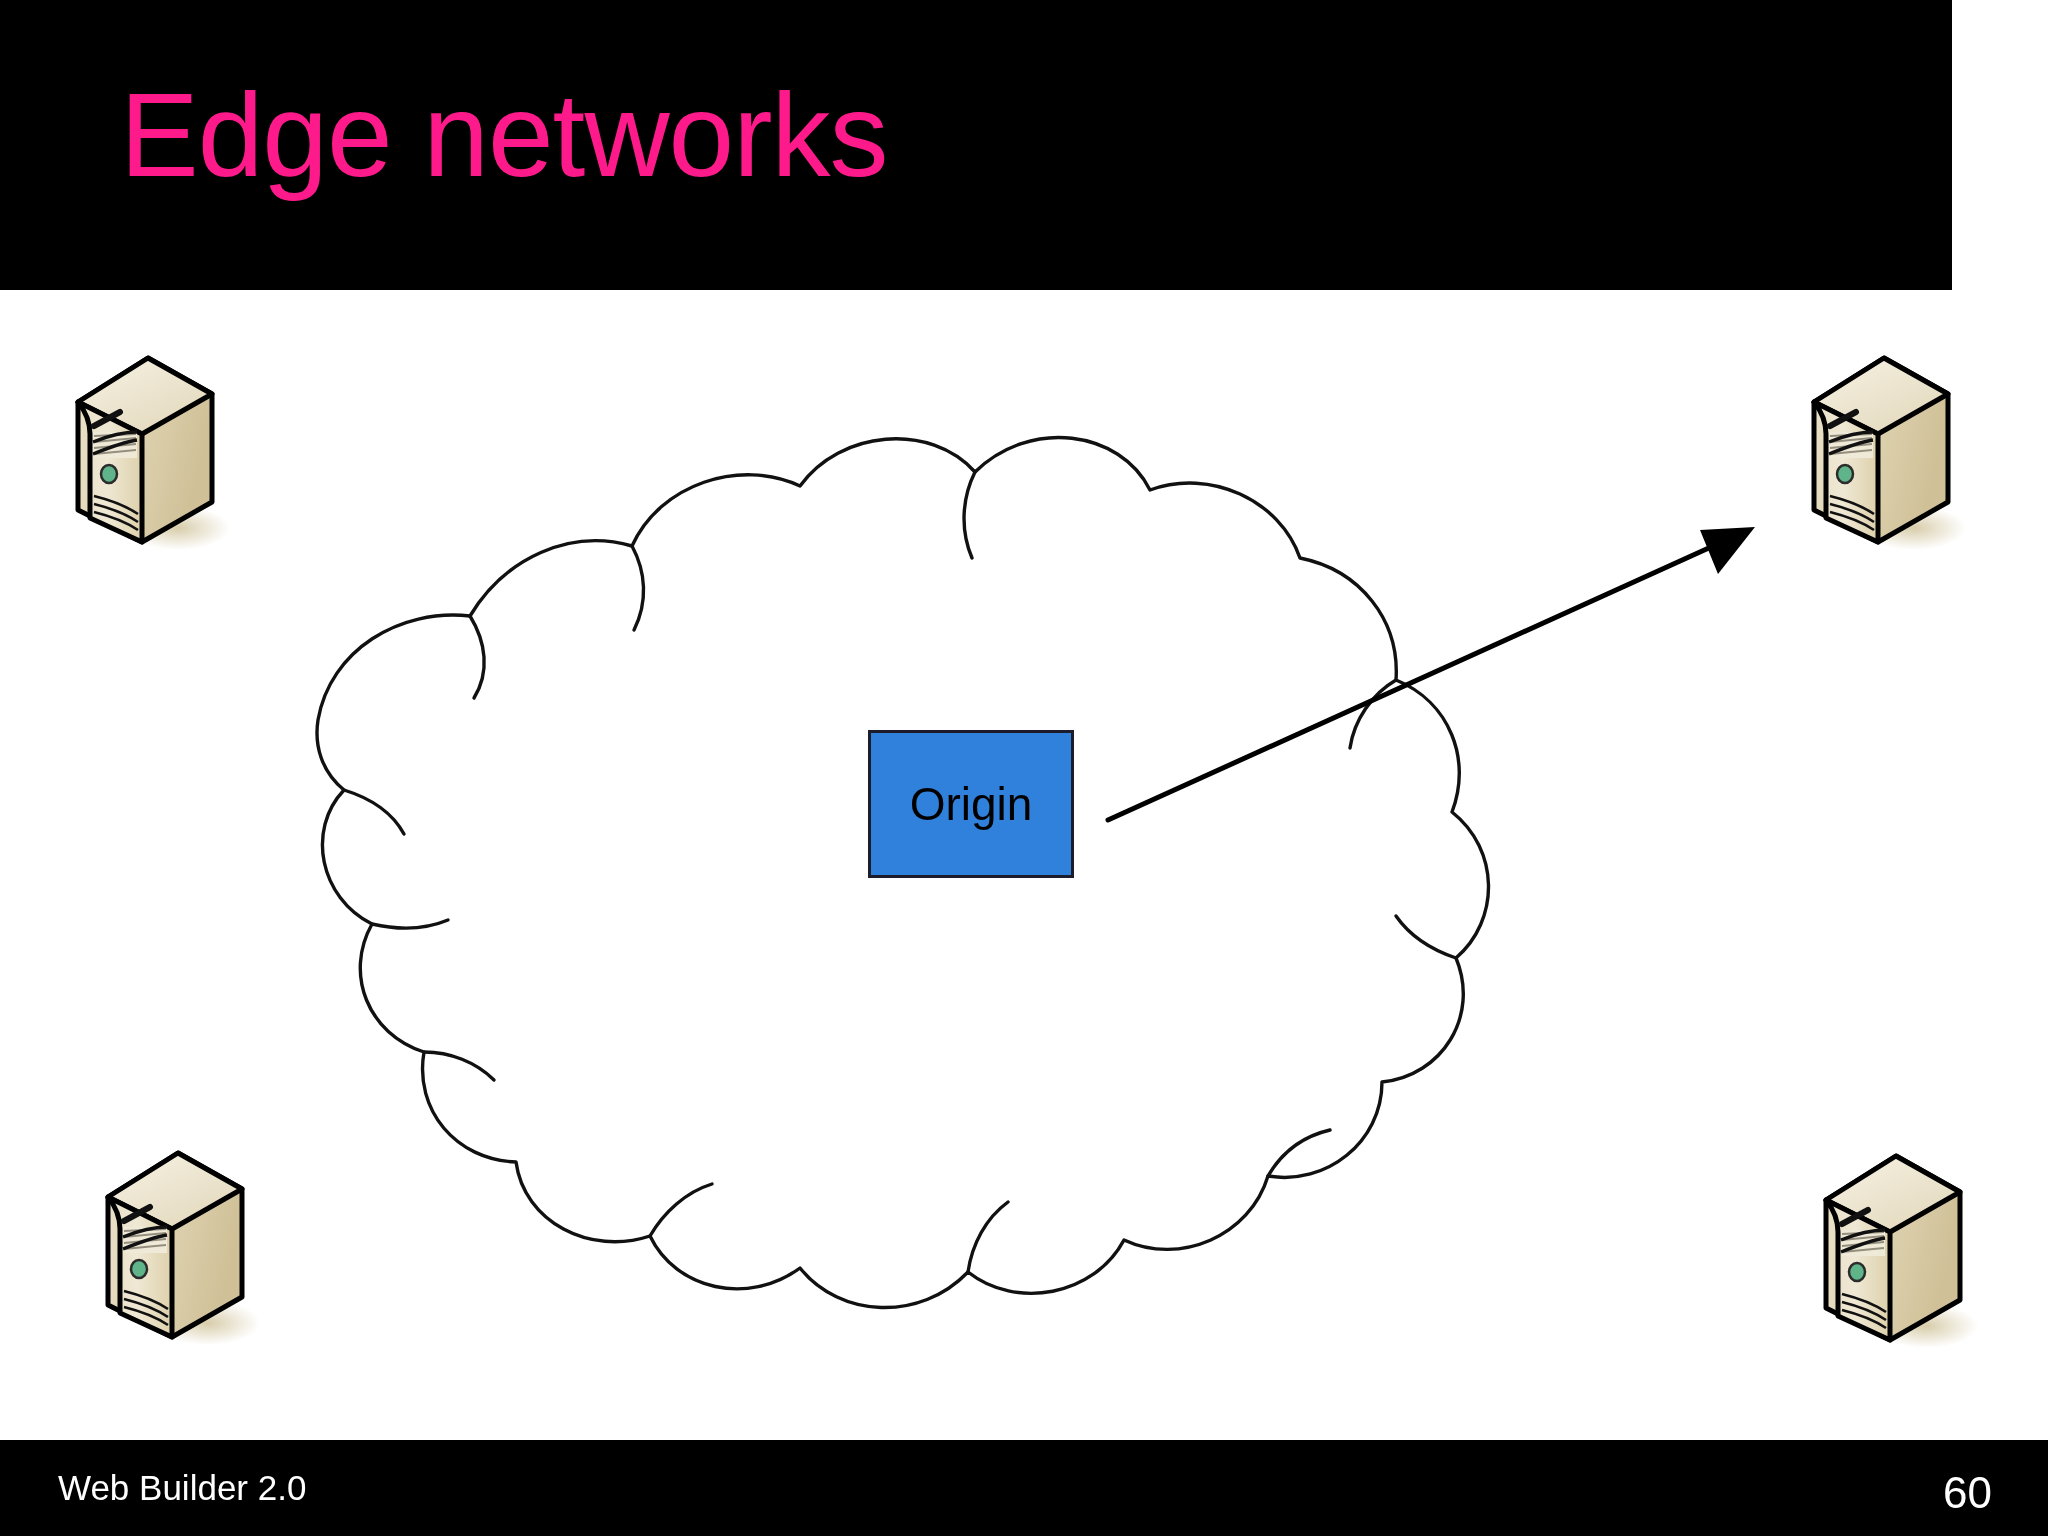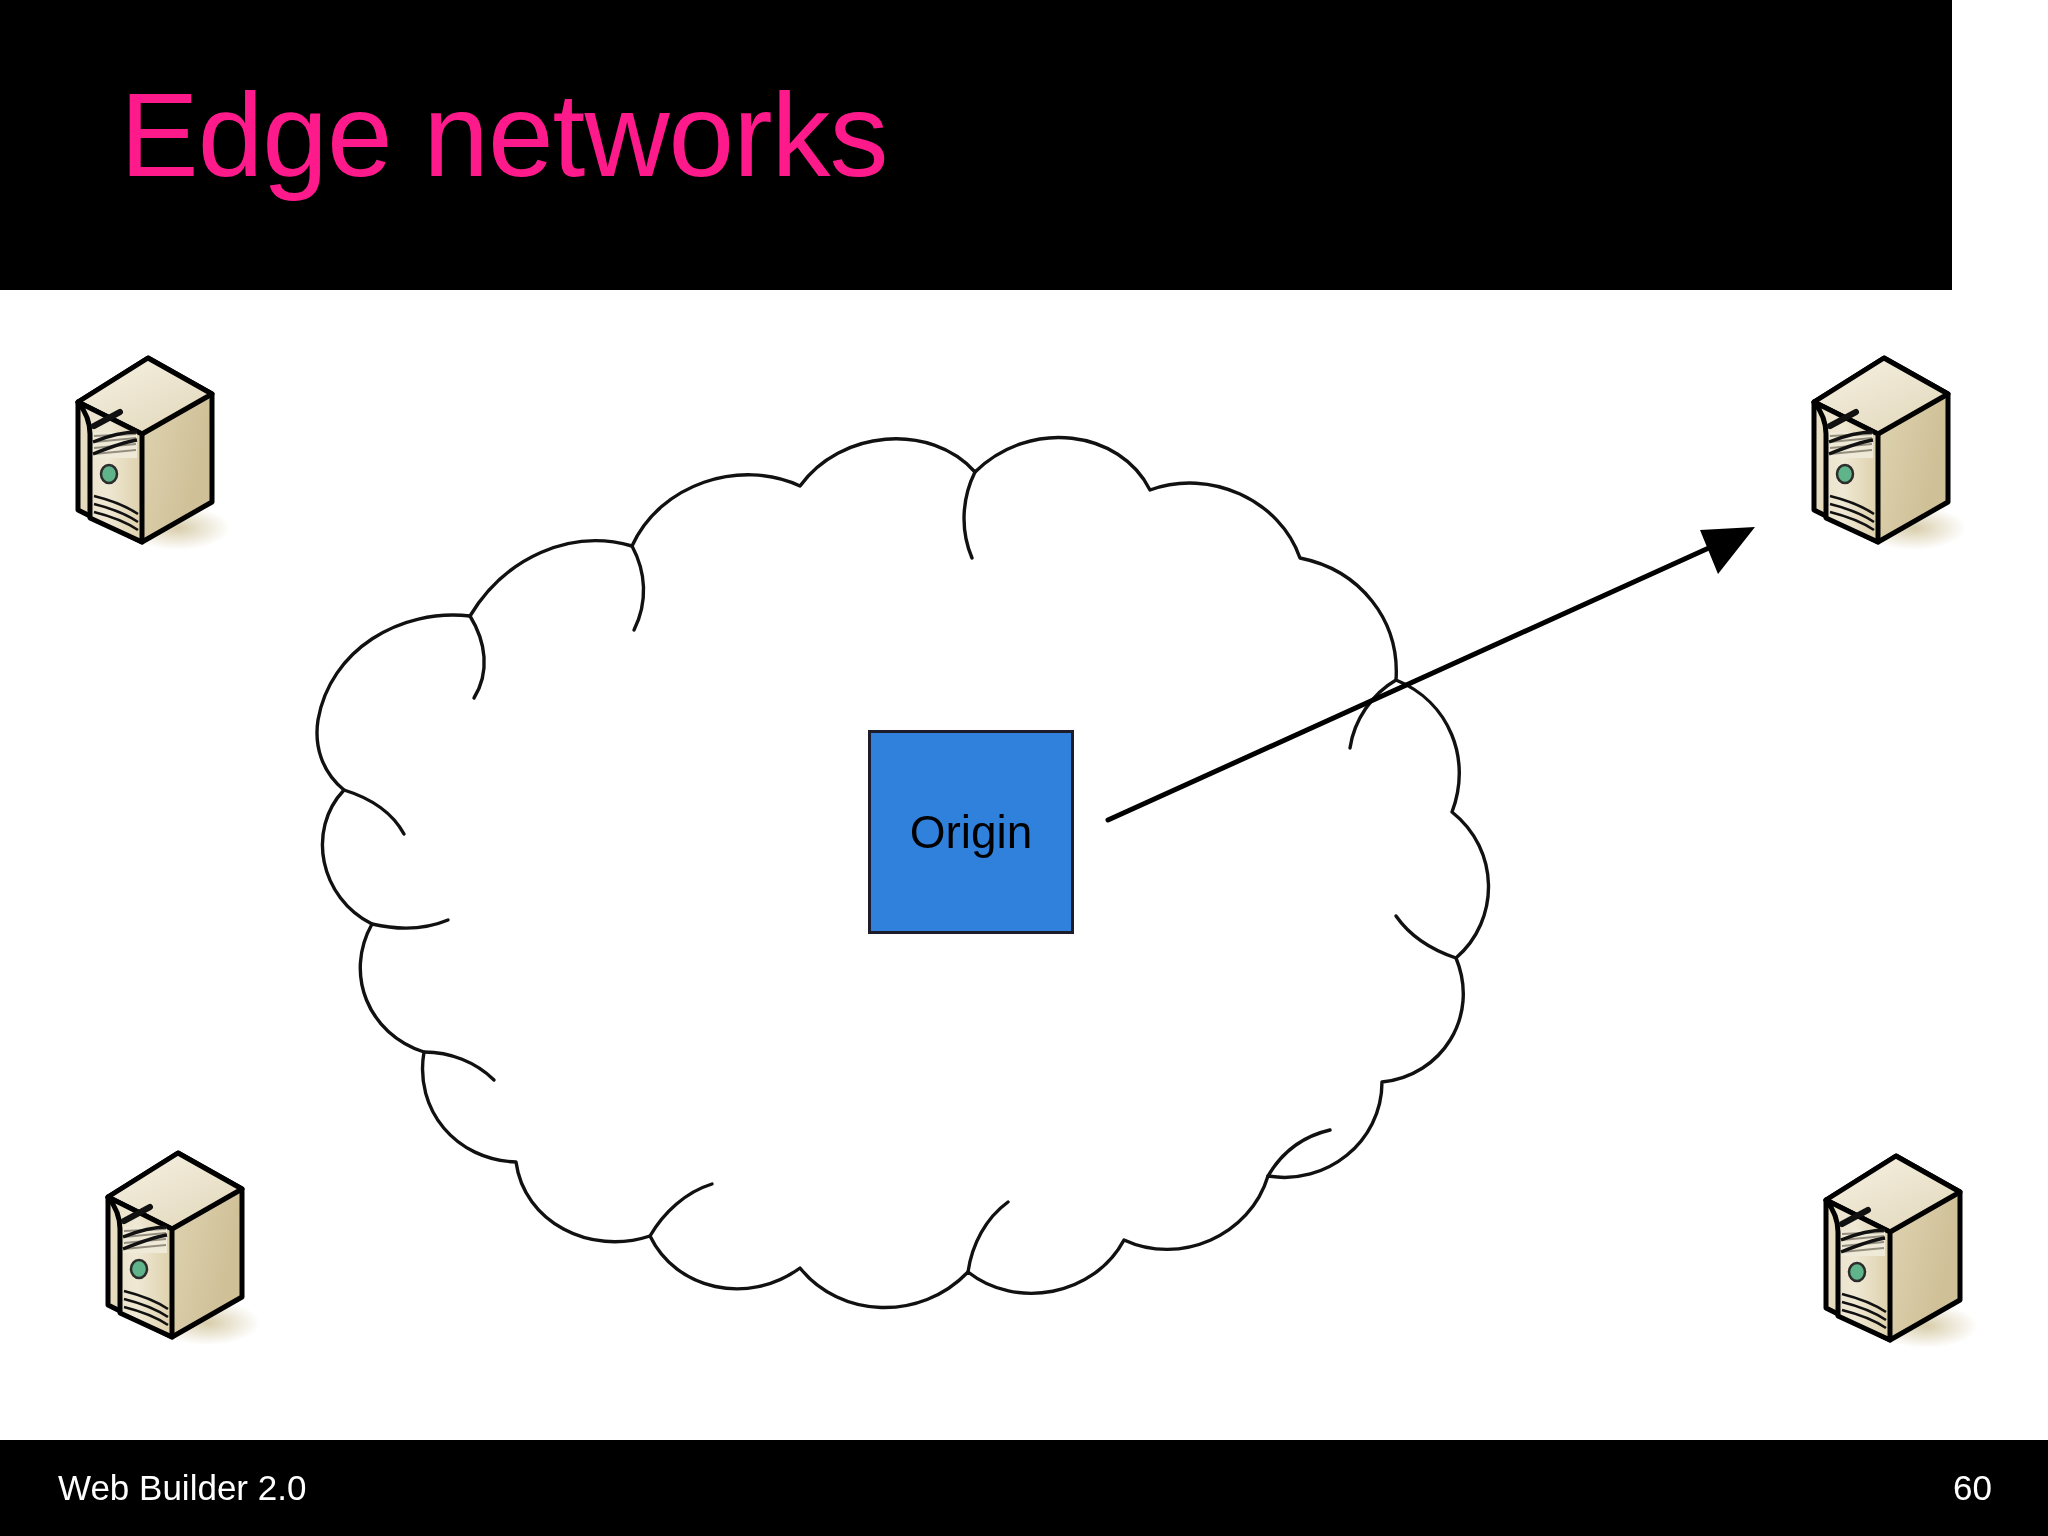--- a/index.html
+++ b/index.html
@@ -61,21 +61,21 @@
     height: 1150px;
     display: block;
   }
 
   
   #origin-box {
     position: absolute;
     left: 868px;
     top: 440px;
     width: 206px;
-    height: 204px;
+    height: 148px;
     background: #3081dc;
     border: 3px solid #1c1c2b;
     box-sizing: border-box;
     display: flex;
     align-items: center;
     justify-content: center;
   }
   #origin-label {
     font-family: "Liberation Sans", sans-serif;
     font-size: 46px;
@@ -114,21 +114,21 @@
     font-family: "Liberation Sans", sans-serif;
     font-size: 35px;
     white-space: nowrap;
   }
   #footer-page {
     position: absolute;
     right: 56px;
     top: 28px;
     color: #ffffff;
     font-family: "Liberation Sans", sans-serif;
-    font-size: 35px;
+    font-size: 44px;
     white-space: nowrap;
   }
 </style>
 </head>
 <body>
 
 <div id="slide">
 
   <div id="title-bar">
     <div id="slide-title">Edge networks</div>

